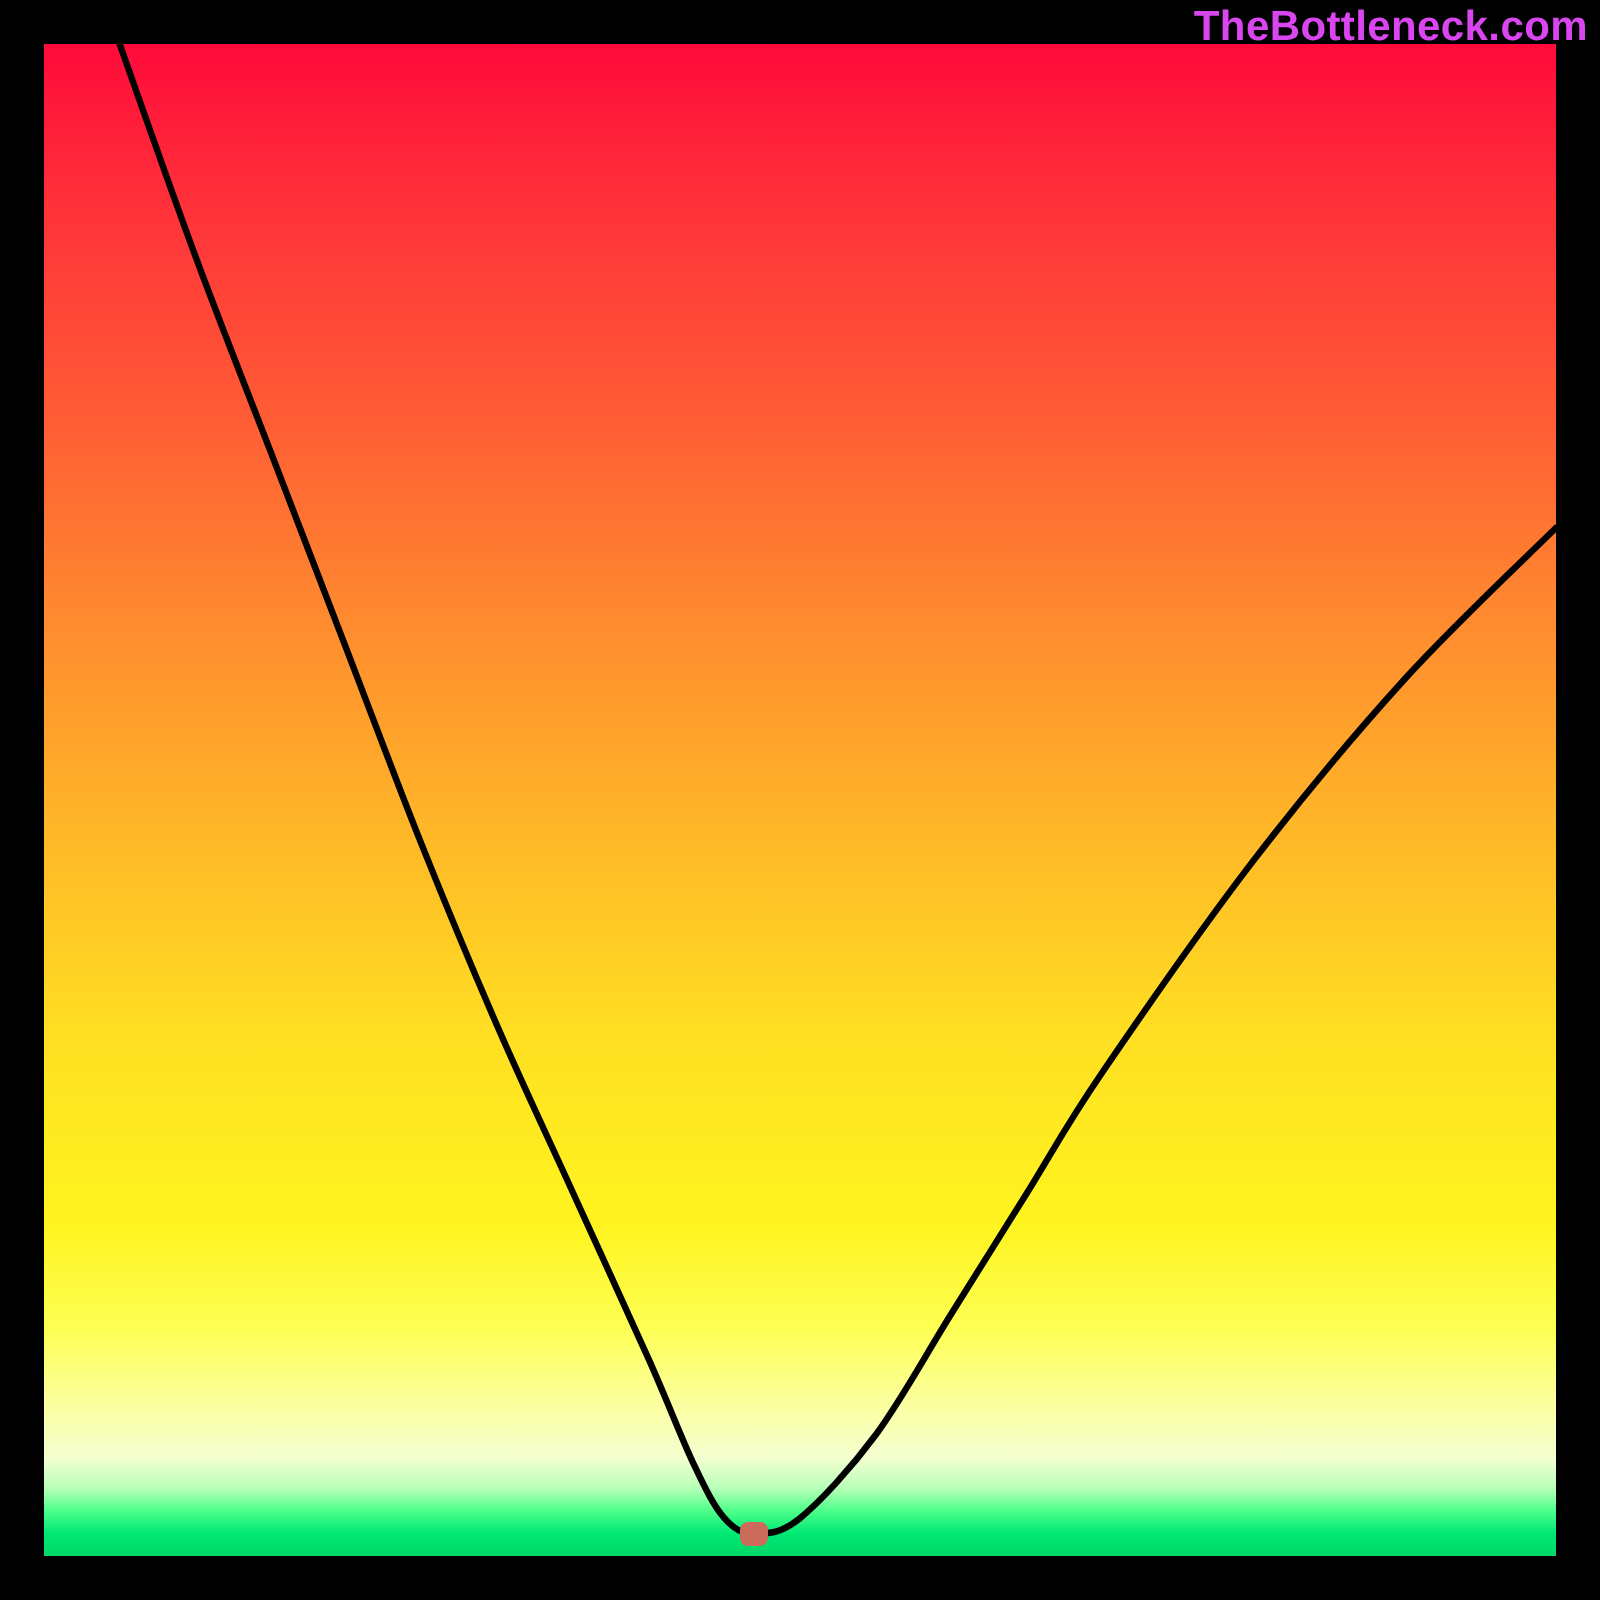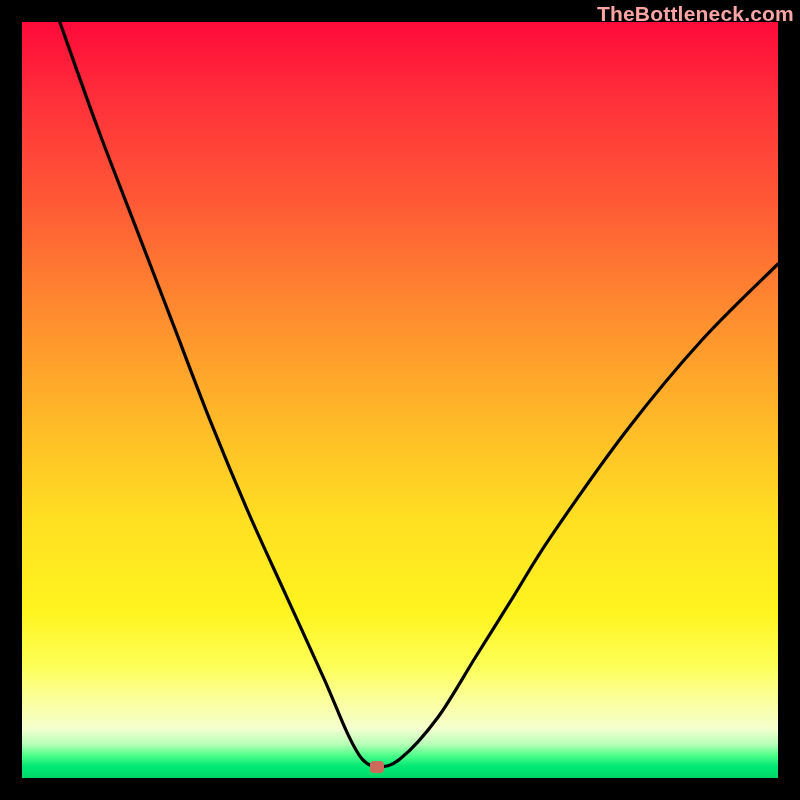--- a/index.html
+++ b/index.html
@@ -38,21 +38,21 @@
       #b8ffb8 95.5%,
       #4eff8a 97%,
       #00e874 98.5%,
       #00d768 100%
     );
   }
   .watermark {
     position: absolute;
     top: 2px;
     right: 6px;
-    color: #fca5a5;
+    color: #d946ef;
     font-size: 21px;
     font-weight: 600;
     letter-spacing: 0.2px;
     user-select: none;
   }
   svg.curve {
     position: absolute;
     left: 22px;
     top: 22px;
     width: 756px;

